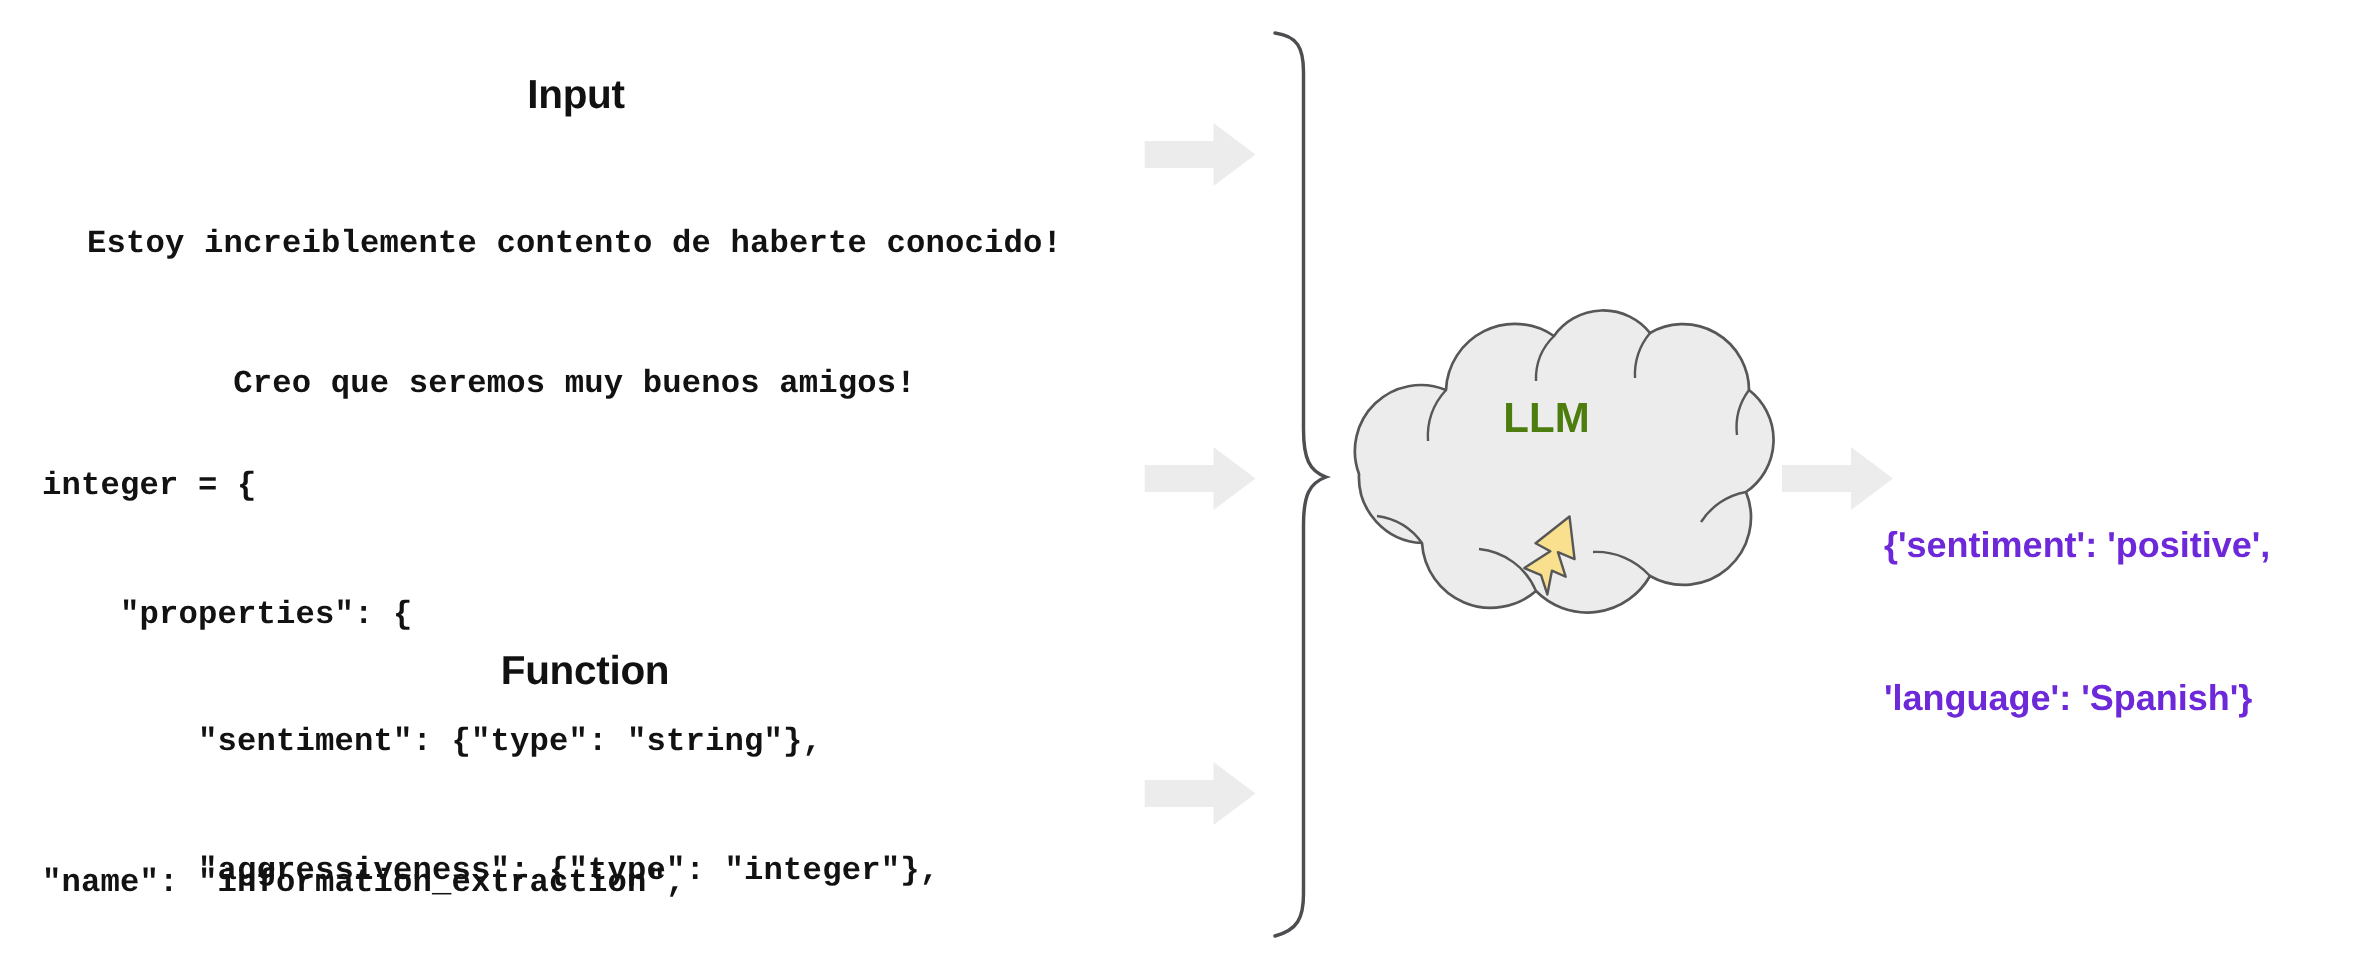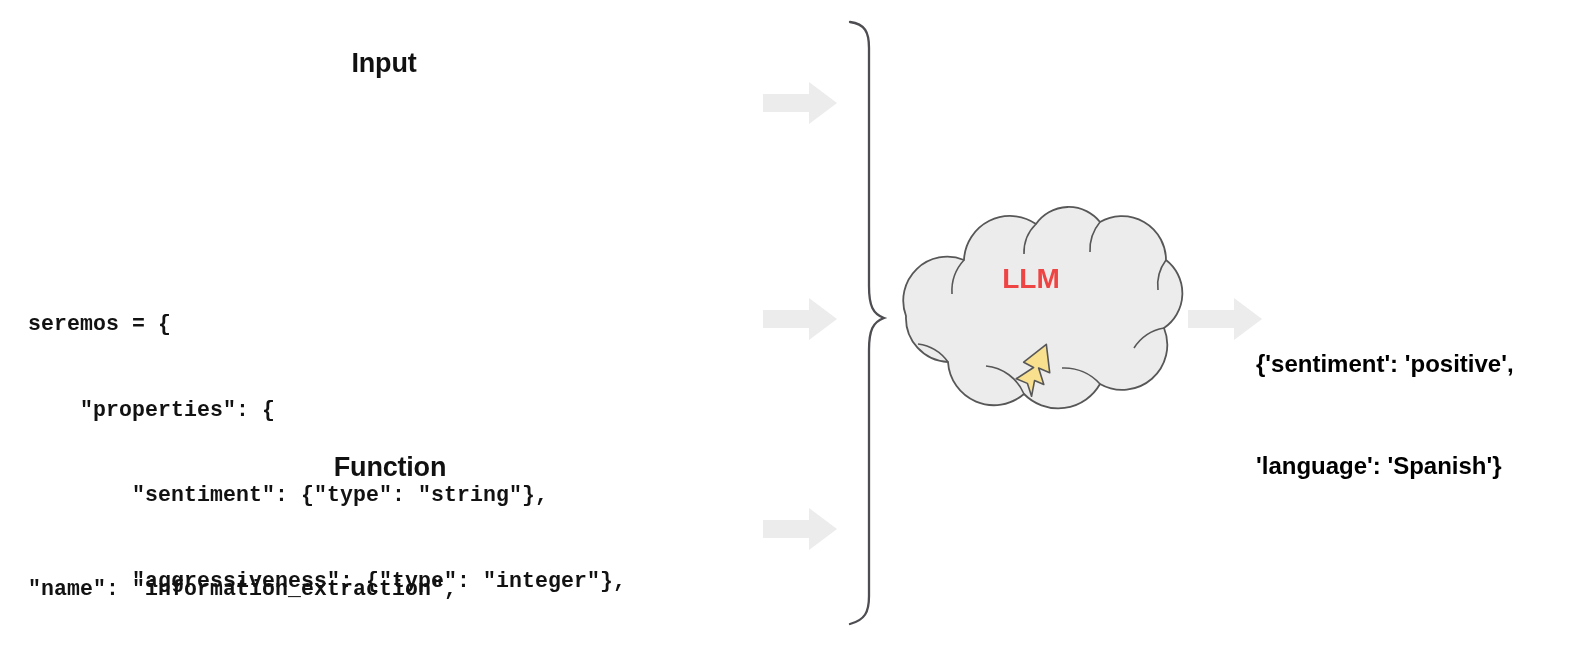--- a/index.html
+++ b/index.html
@@ -64,21 +64,21 @@
   #cloud-group {
     position: absolute;
     left: 876px;
     top: 198px;
   }
   .cloud-label {
     position: absolute;
     text-align: center;
     white-space: nowrap;
     font-family: "Liberation Sans", sans-serif;
-    color: #ef4444;
+    color: #4d7c0f;
   }
   #cloud-title {
     left: 886px;
     top: 263px;
     width: 290px;
     font-weight: bold;
     font-size: 28px;
   }
   #cloud-subtitle {
     left: 886px;
@@ -94,56 +94,60 @@
   }
   #output-text {
     position: absolute;
     left: 1256px;
     top: 279px;
     width: 320px;
     font-family: "Liberation Sans", sans-serif;
     font-weight: bold;
     font-size: 24px;
     line-height: 34px;
-    color: #000000;
+    color: #6d28d9;
     white-space: pre;
   }
   .out-line { display: block; white-space: pre; }
 </style>
 </head>
 <body>
 
 <div id="canvas">
 
   <div class="section-heading" style="left:284px; top:48px; width:200px;">Input</div>
 
+  <div class="code-block" id="input-text" style="left:28px; top:86px; width:710px;">
+    <span class="code-line">Estoy increiblemente contento de haberte conocido!</span>
+    <span class="code-line">Creo que seremos muy buenos amigos!</span>
+  </div>
 
   <div class="arrow" style="left:763px; top:82px;">
     <svg width="74" height="42" viewBox="0 0 74 42">
       <path d="M0 12 L46 12 L46 0 L74 21 L46 42 L46 30 L0 30 Z" fill="#ececec"></path>
     </svg>
   </div>
 
 
   <div class="code-block" id="schema-text" style="left:28px; top:253px;">
-    <span class="code-line">seremos = {</span>
+    <span class="code-line">integer = {</span>
     <span class="code-line">    "properties": {</span>
     <span class="code-line">        "sentiment": {"type": "string"},</span>
     <span class="code-line">        "aggressiveness": {"type": "integer"},</span>
     
     
   </div>
 
   <div class="arrow" style="left:763px; top:298px;">
     <svg width="74" height="42" viewBox="0 0 74 42">
       <path d="M0 12 L46 12 L46 0 L74 21 L46 42 L46 30 L0 30 Z" fill="#ececec"></path>
     </svg>
   </div>
 
-  <div class="section-heading" style="left:290px; top:452px; width:200px;">Function</div>
+  <div class="section-heading" style="left:290px; top:432px; width:200px;">Function</div>
 
   <div class="code-block" id="function-text" style="left:28px; top:492px;">
     <span class="code-line">"name": "information_extraction",</span>
     
     
   </div>
 
   <div class="arrow" style="left:763px; top:508px;">
     <svg width="74" height="42" viewBox="0 0 74 42">
       <path d="M0 12 L46 12 L46 0 L74 21 L46 42 L46 30 L0 30 Z" fill="#ececec"></path>

